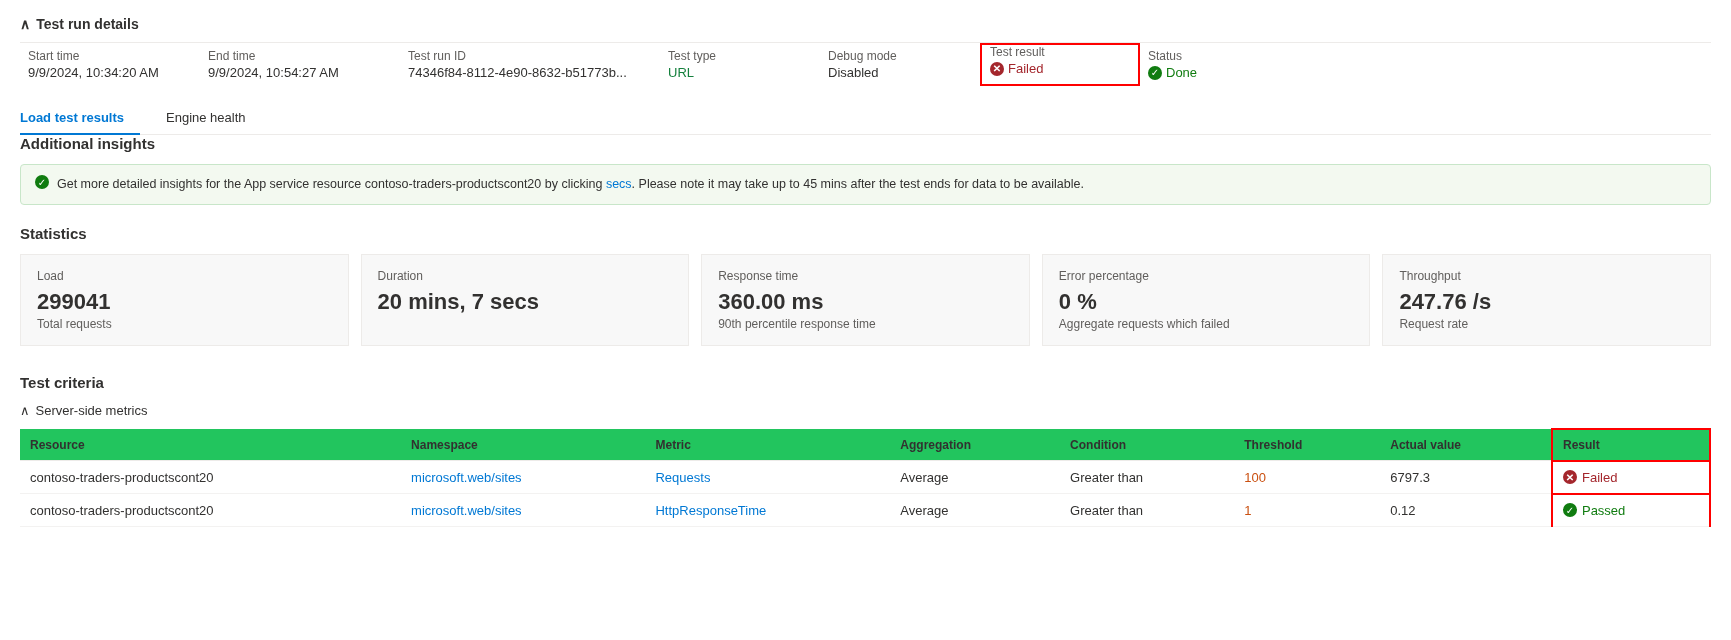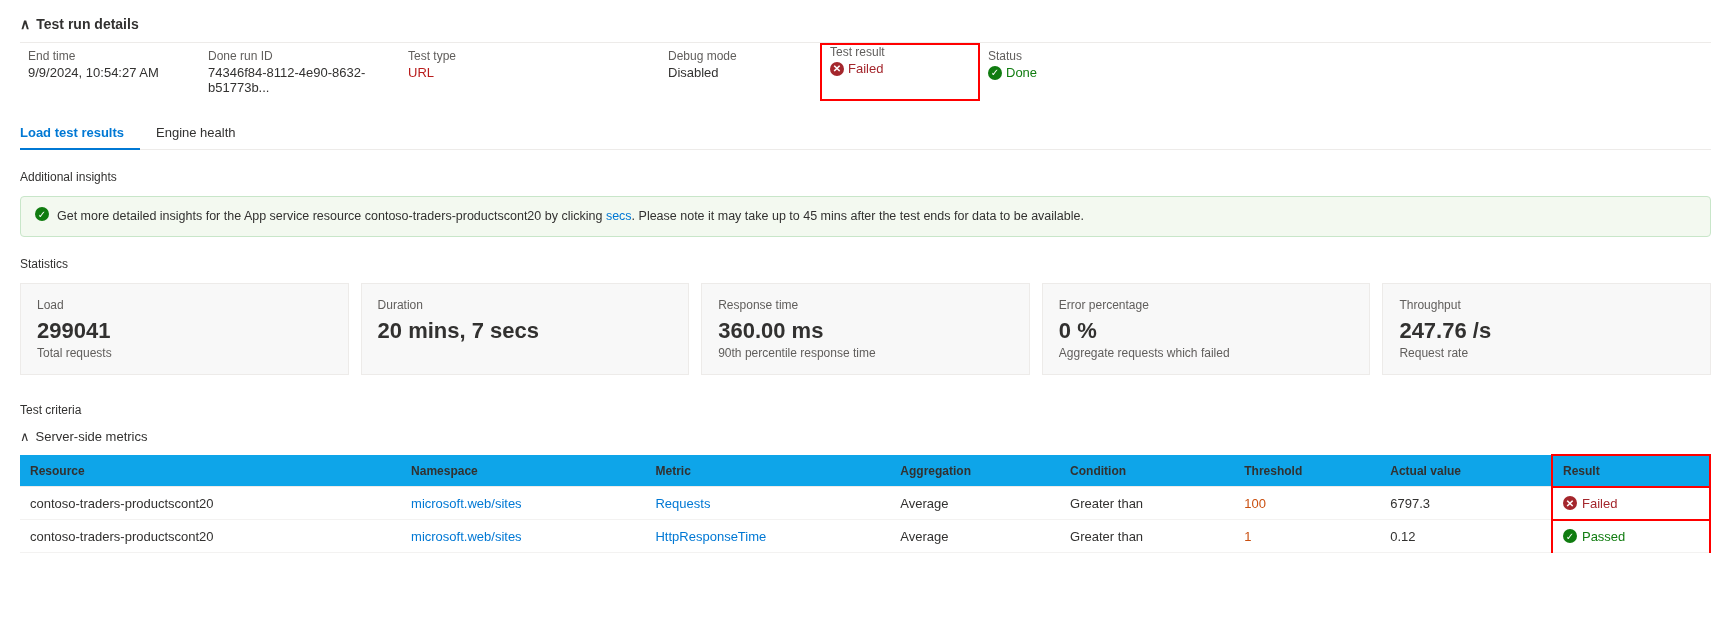--- a/index.html
+++ b/index.html
@@ -1,39 +1,39 @@
 <!DOCTYPE html>
 <html><head>
   <meta charset="utf-8">
   <style>
     * { box-sizing: border-box; margin: 0; padding: 0; }
     body { font-family: 'Segoe UI', Arial, sans-serif; font-size: 13px; color: #323130; background: #fff; }
     
     .page { padding: 16px 20px; max-width: 1731px; }
     
-    .section-title { font-size: 12px; font-weight: 400; margin-bottom: 12px; color: #323130; }
+    .section-title { font-size: 15px; font-weight: 700; margin-bottom: 12px; color: #323130; }
     
     
     .test-run-header { margin-bottom: 16px; }
     .test-run-title { font-size: 14px; font-weight: 600; color: #323130; margin-bottom: 10px; display: flex; align-items: center; gap: 6px; cursor: pointer; }
     .test-run-grid { display: grid; grid-template-columns: 180px 200px 260px 160px 160px 160px 200px 140px; gap: 0; border-top: 1px solid #edebe9; }
     .test-run-col { padding: 6px 8px; }
     .col-label { font-size: 12px; color: #605e5c; font-weight: 400; margin-bottom: 2px; }
     .col-value { font-size: 13px; color: #323130; }
-    .col-value.link { color: #b91c1c; text-decoration: none; cursor: pointer; }
+    .col-value.link { color: #15803d; text-decoration: none; cursor: pointer; }
     
     .test-result-col { border: 2px solid red; padding: 0 8px; }
     
     .status-failed { display: flex; align-items: center; gap: 4px; color: #a4262c; }
     .status-done { display: flex; align-items: center; gap: 4px; color: #107c10; }
     .icon-circle-x { width: 14px; height: 14px; border-radius: 50%; background: #a4262c; display: inline-flex; align-items: center; justify-content: center; color: white; font-size: 10px; font-weight: bold; flex-shrink: 0; }
     .icon-circle-check { width: 14px; height: 14px; border-radius: 50%; background: #107c10; display: inline-flex; align-items: center; justify-content: center; color: white; font-size: 10px; flex-shrink: 0; }
     
     
-    .tabs { display: flex; gap: 0; border-bottom: 1px solid #edebe9; margin-bottom: 20px; }
+    .tabs { display: flex; gap: 10px; border-bottom: 1px solid #edebe9; margin-bottom: 0; }
     .tab { padding: 8px 16px; cursor: pointer; font-size: 13px; color: #323130; border-bottom: 2px solid transparent; margin-bottom: -1px; }
     .tab.active { border-bottom-color: #0078d4; color: #0078d4; font-weight: 600; }
     .tab:first-child { padding-left: 0; }
     
     
     .additional-insights { margin-bottom: 20px; }
     .insights-banner { display: flex; align-items: flex-start; gap: 8px; padding: 10px 14px; background: #f3f9f0; border: 1px solid #c8e6c9; border-radius: 4px; }
     .insights-text { font-size: 12.5px; color: #323130; line-height: 1.5; }
     .insights-link { color: #0078d4; text-decoration: none; cursor: pointer; }
     
@@ -44,21 +44,21 @@
     .stat-label { font-size: 12px; color: #605e5c; margin-bottom: 6px; }
     .stat-value { font-size: 22px; font-weight: 600; color: #323130; margin-bottom: 2px; }
     .stat-sub { font-size: 12px; color: #605e5c; }
     
     
     .test-criteria { margin-bottom: 16px; }
     .collapsible-header { display: flex; align-items: center; gap: 6px; font-size: 13px; color: #323130; cursor: pointer; margin-bottom: 10px; }
     
     
     .criteria-table { width: 100%; border-collapse: collapse; }
-    .criteria-table th { text-align: left; font-size: 12px; font-weight: 600; color: #323130; padding: 8px 10px; border-bottom: 1px solid #edebe9; background: #0ea5e9; }
+    .criteria-table th { text-align: left; font-size: 12px; font-weight: 600; color: #323130; padding: 8px 10px; border-bottom: 1px solid #edebe9; background: #22c55e; }
     .criteria-table td { padding: 8px 10px; border-bottom: 1px solid #f3f2f1; font-size: 13px; }
     
     .result-col-header { border: 2px solid red; }
     .result-cell { border: 2px solid red; }
     
     .threshold-val { color: #ca5010; }
     .link-blue { color: #0078d4; cursor: pointer; text-decoration: none; }
     
     .result-failed { display: flex; align-items: center; gap: 5px; color: #a4262c; }
     .result-passed { display: flex; align-items: center; gap: 5px; color: #107c10; }
@@ -68,28 +68,32 @@
 
 <div class="page">
 
   <div class="test-run-header">
     <div class="test-run-title">
       <span>∧</span>
       <span>Test run details</span>
     </div>
     <div class="test-run-grid">
 
+      <div class="test-run-col">
+        <div class="col-label">Start time</div>
+        <div class="col-value">9/9/2024, 10:34:20 AM</div>
+      </div>
 
       <div class="test-run-col">
         <div class="col-label">End time</div>
         <div class="col-value">9/9/2024, 10:54:27 AM</div>
       </div>
 
       <div class="test-run-col">
-        <div class="col-label">Done run ID</div>
+        <div class="col-label">Test run ID</div>
         <div class="col-value">74346f84-8112-4e90-8632-b51773b...</div>
       </div>
 
       <div class="test-run-col">
         <div class="col-label">Test type</div>
         <div class="col-value link">URL</div>
       </div>
 
 
       <div class="test-run-col">

